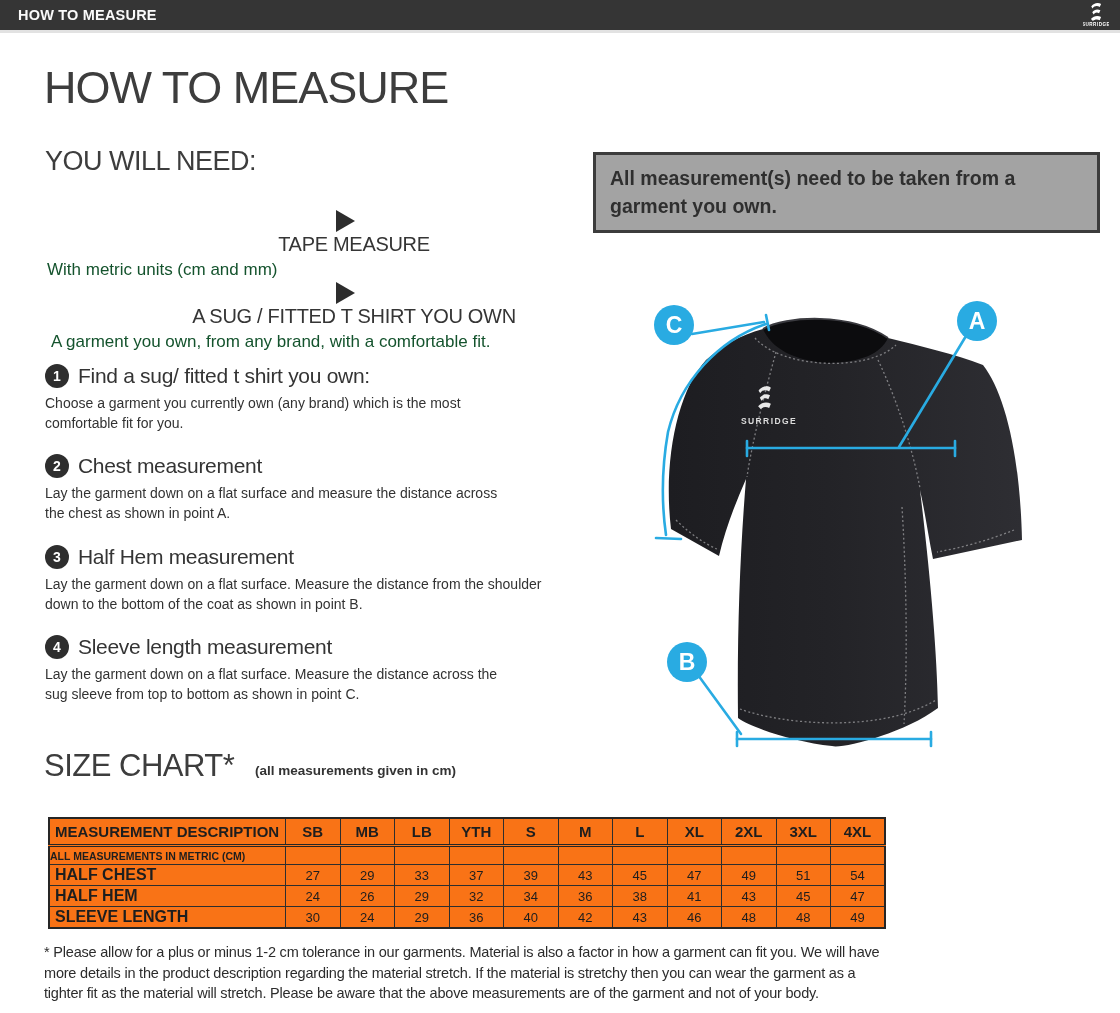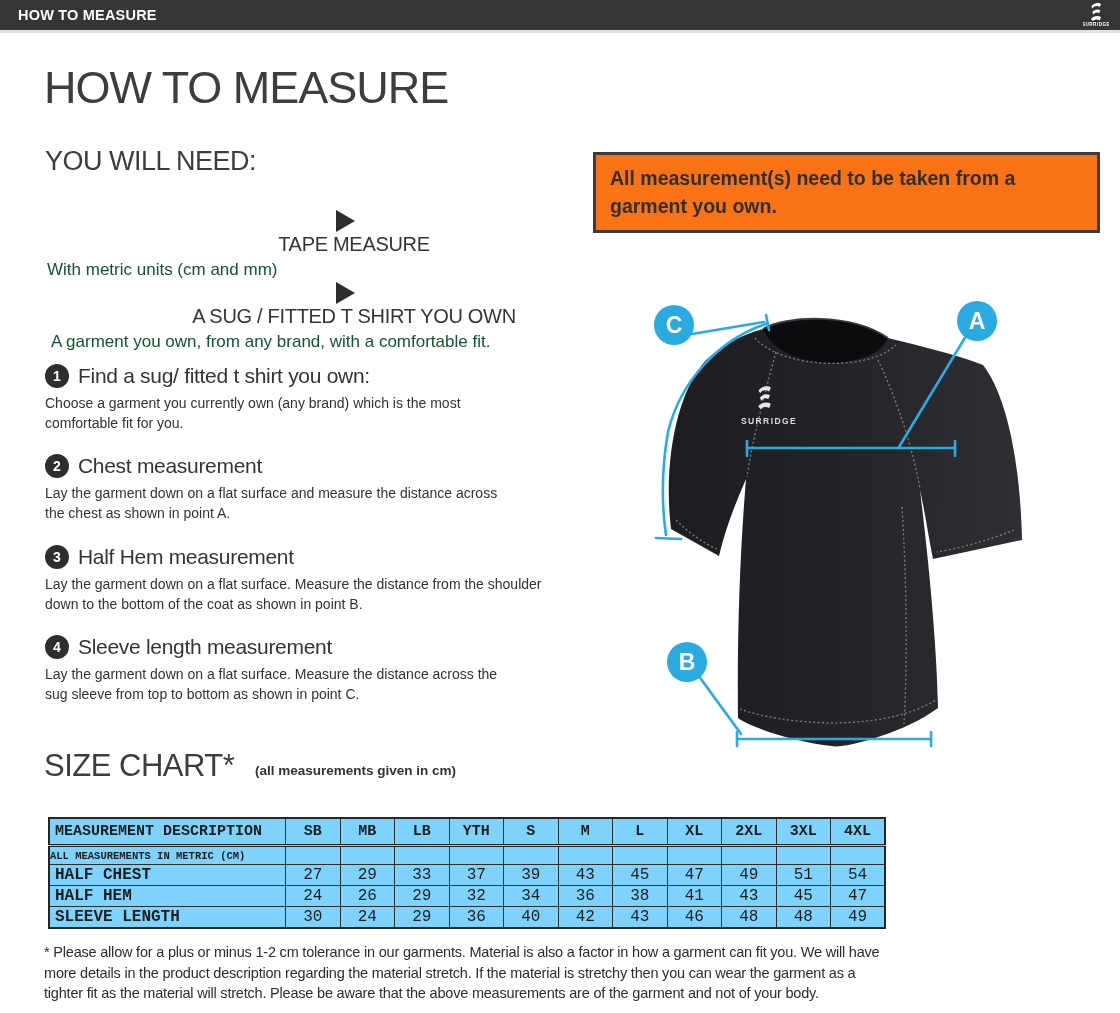--- a/index.html
+++ b/index.html
@@ -26,34 +26,34 @@
   
   .step{position:absolute;left:45px;width:620px;}
   .step-head{display:flex;align-items:center;}
   .step-num{width:24px;height:24px;border-radius:50%;background:#2e2e2e;color:#fff;
             font-size:14px;font-weight:bold;text-align:center;line-height:24px;flex:0 0 auto;}
   .step-title{font-size:21px;color:#343434;margin-left:9px;letter-spacing:-.3px;text-align:center;}
   .step-desc{font-size:14px;color:#323232;line-height:1.45;margin-top:5px;white-space:pre-line;}
   
   .note-box{position:absolute;left:593px;top:152px;width:507px;box-sizing:border-box;
             border:3px solid #3c3c3c;padding:9px 14px;font-size:19.5px;font-weight:bold;
-            color:#2f2f2f;line-height:1.45;white-space:pre-line;background:#f97316;}
+            color:#2f2f2f;line-height:1.45;white-space:pre-line;background:#a3a3a3;}
   
   .diagram{position:absolute;left:600px;top:272px;width:500px;height:520px;}
   
   .sc-heading{position:absolute;left:44px;top:748px;font-size:31px;color:#3d3d3d;letter-spacing:-.5px;}
   .sc-sub{position:absolute;left:255px;top:763px;font-size:13.5px;font-weight:bold;color:#333;}
   table.size-table{position:absolute;left:48px;top:817px;width:838px;table-layout:fixed;
-                   border-collapse:collapse;border:2px solid #262626;background:#7dd3fc;font-family:Liberation Mono, monospace;}
+                   border-collapse:collapse;border:2px solid #262626;background:#f97316;}
   table.size-table th,table.size-table td{border:1px solid #2e2e2e;text-align:center;
                    overflow:hidden;white-space:nowrap;color:#1e1e1e;}
   table.size-table th{font-size:15px;padding:4px 2px;border-bottom:3px double #262626;}
   table.size-table th.desc,table.size-table td.desc{width:228px;text-align:left;padding-left:5px;}
   table.size-table tr.metric td{font-size:10.5px;font-weight:bold;padding:2px 0;height:13px;}
-  table.size-table td{font-size:16px;padding:1px 0;height:16px;}
+  table.size-table td{font-size:13px;padding:1px 0;height:16px;}
   table.size-table td.desc{font-size:16px;font-weight:bold;}
   
   .footnote{position:absolute;left:44px;top:942px;width:1062px;font-size:14.5px;
             color:#2c2c2c;line-height:1.42;white-space:pre-line;letter-spacing:-.2px;}
 </style>
 </head>
 <body>
 
 <svg width="0" height="0" style="position:absolute" aria-hidden="true">
   <defs>

